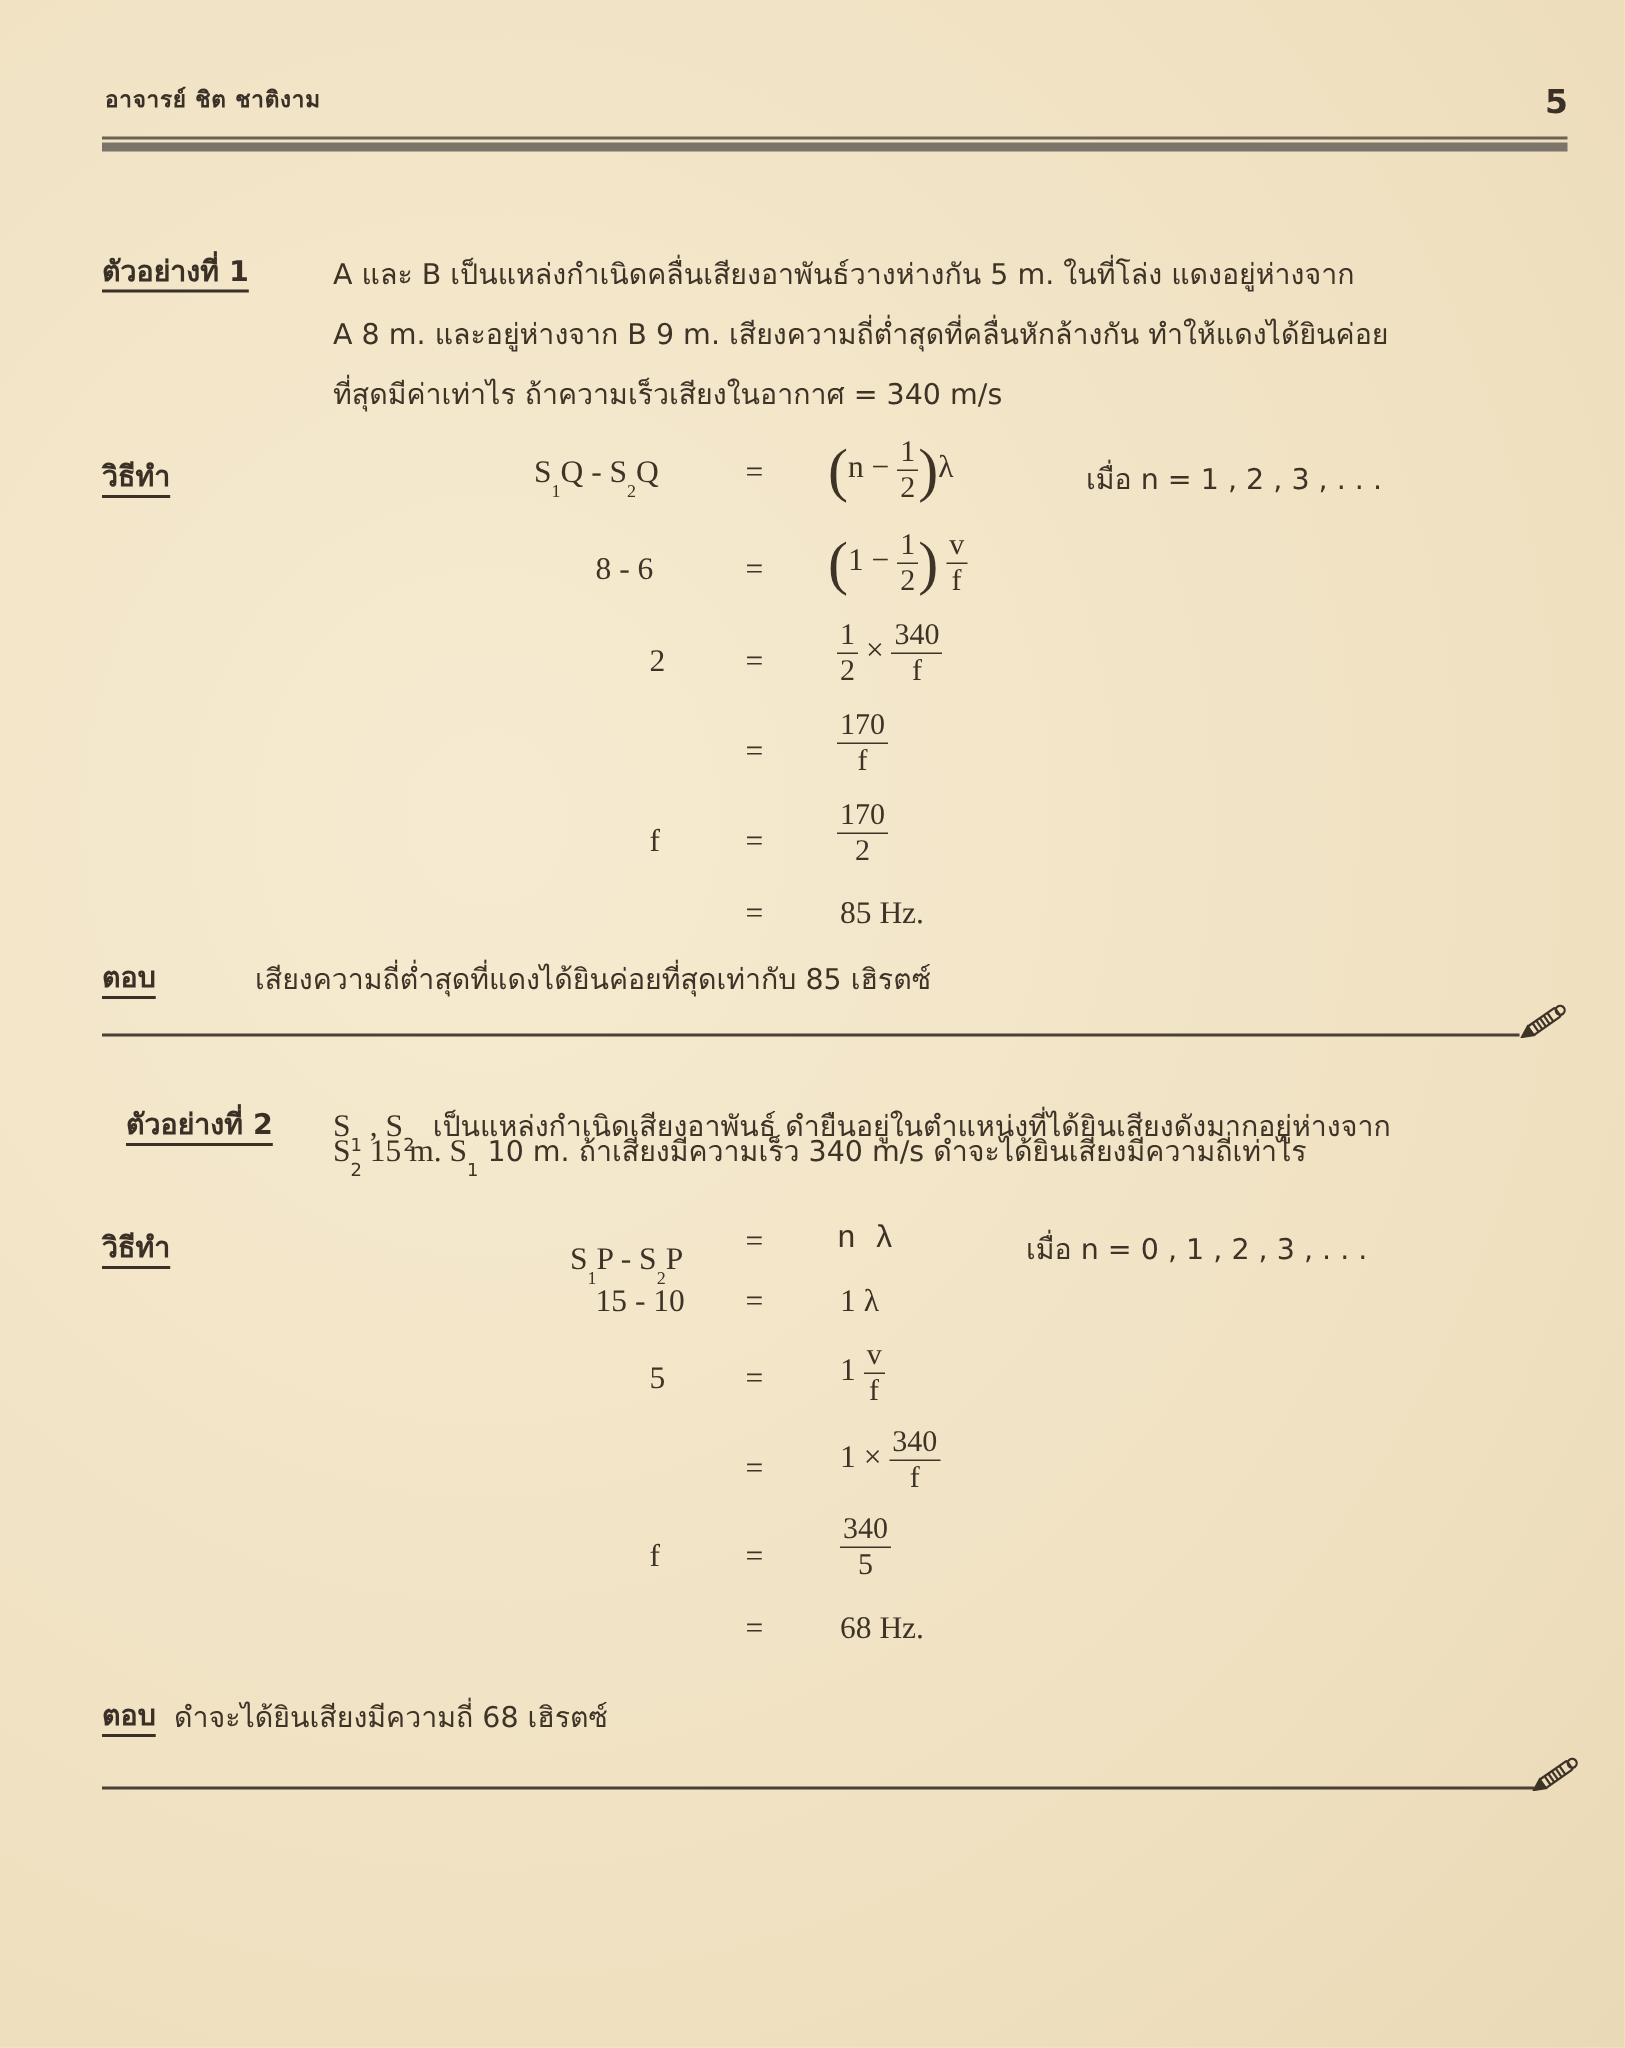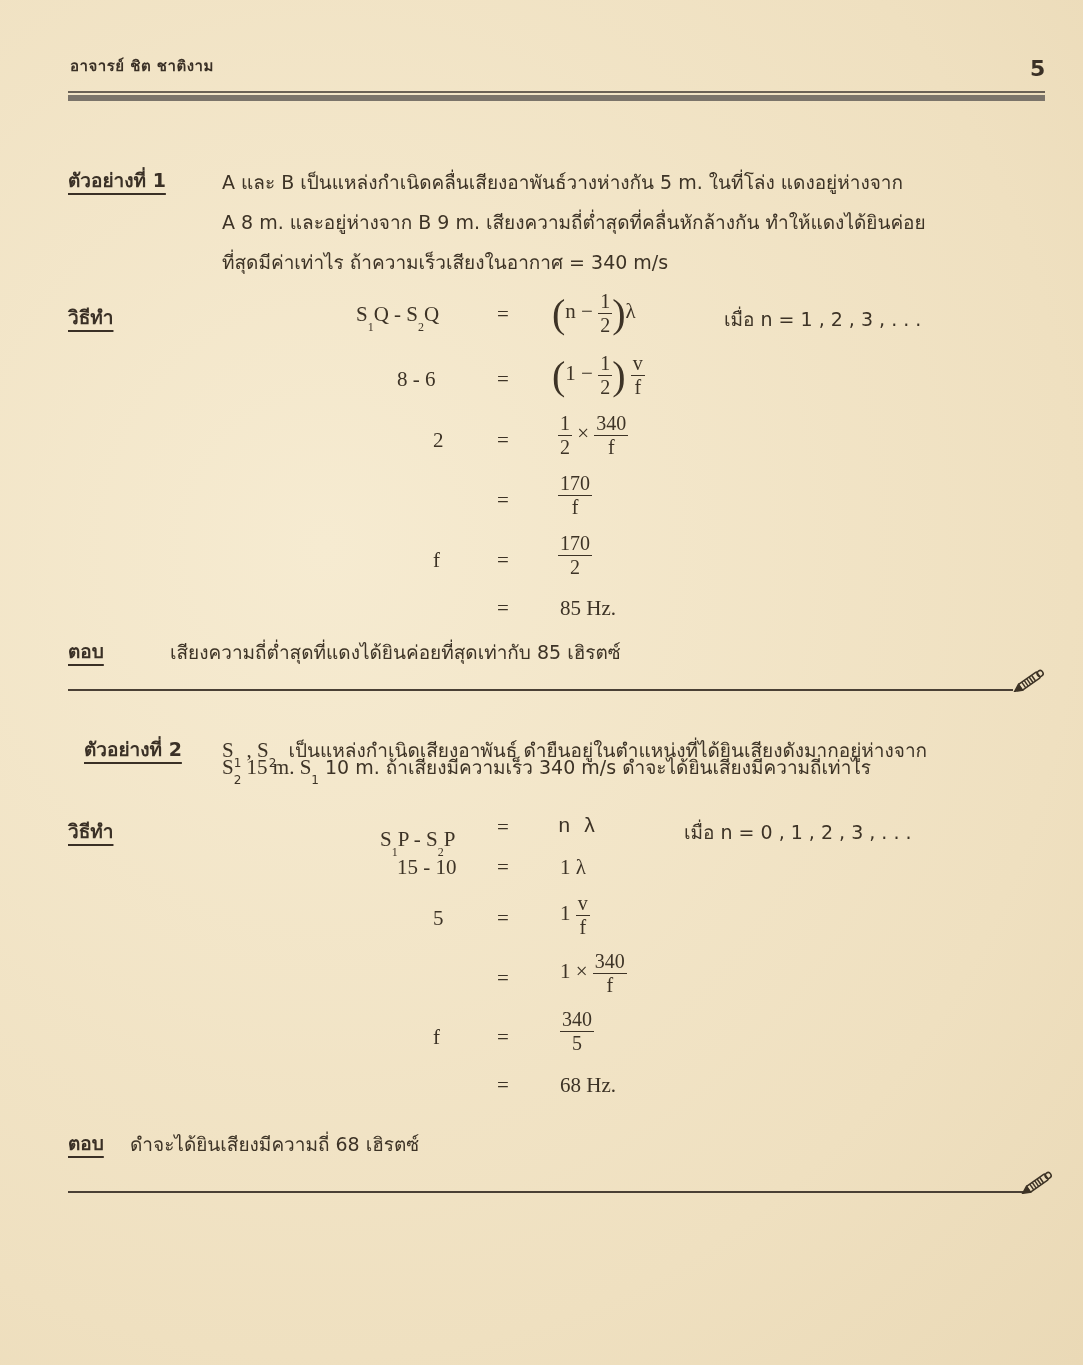--- a/index.html
+++ b/index.html
@@ -166,21 +166,21 @@
   <span class="frac">
       <span class="num">340</span>
       <span>5</span>
     </span>
 </div>
 
 <div class="abs eq" style="left:497px; top:1073px;">=</div>
 <div class="abs math" style="left:560px; top:1073px;">68  Hz.</div>
 
 <div class="abs label" style="left:68px; top:1128px;">ตอบ</div>
-<div class="abs body-text" style="left:130px; top:1129px;">ดำจะได้ยินเสียงมีความถี่  68  เฮิรตซ์</div>
+<div class="abs body-text" style="left:116px; top:1129px;">ดำจะได้ยินเสียงมีความถี่  68  เฮิรตซ์</div>
 
 <div class="abs divider" style="left:68px; top:1191px; width:955px;"></div>
 <svg class="abs pencil" style="left:1018px; top:1170px;" viewBox="0 0 40 24">
   <g transform="rotate(-35 20 12)" fill="none" stroke="#3d3326" stroke-width="1.5">
     <rect x="8" y="9" width="22" height="7" rx="1"></rect>
     <line x1="12" y1="9" x2="12" y2="16"></line>
       <line x1="15" y1="9" x2="15" y2="16"></line>
       <line x1="18" y1="9" x2="18" y2="16"></line>
       <line x1="21" y1="9" x2="21" y2="16"></line>
       <line x1="24" y1="9" x2="24" y2="16"></line>

